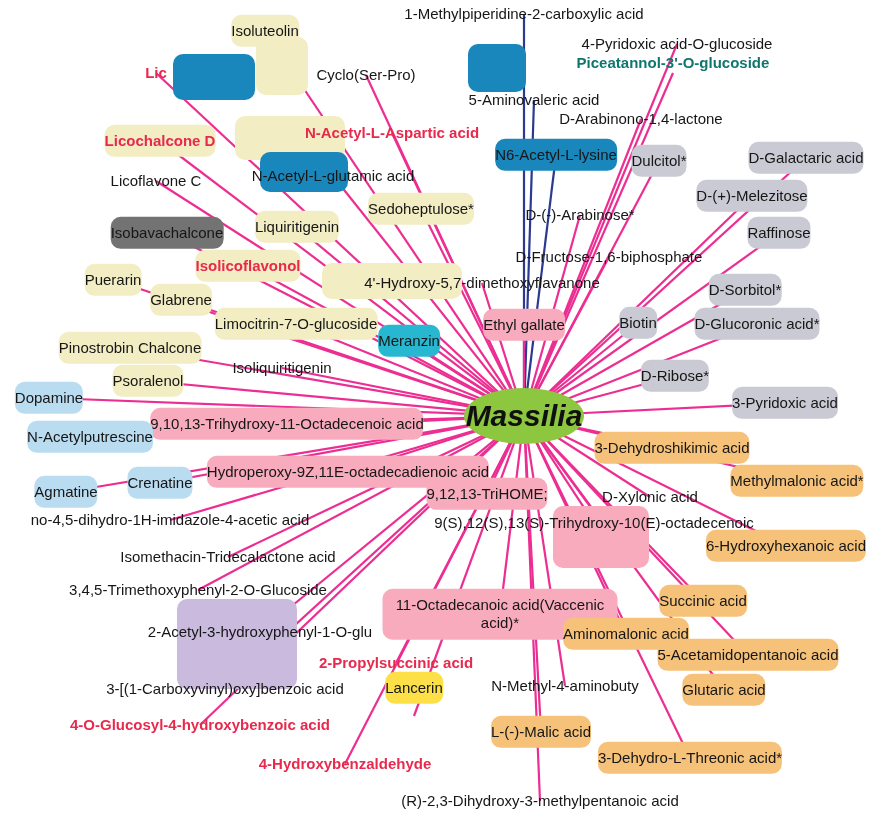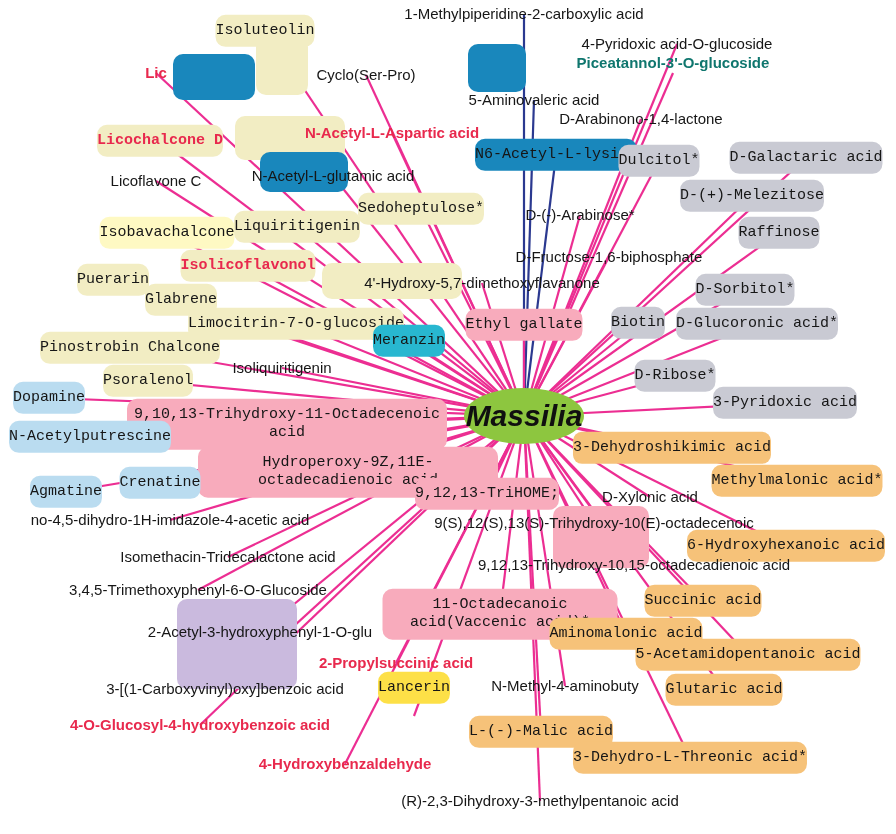--- a/index.html
+++ b/index.html
@@ -10,21 +10,21 @@
     overflow:hidden;
     font-family:"Liberation Sans", sans-serif;
   }
   #edges{position:absolute;left:0;top:0;z-index:0;}
   .dbox{position:absolute;border-radius:10px;z-index:1;}
   .node{
     position:absolute;transform:translate(-50%,-50%);
     font-size:15px;color:#161616;line-height:1.22;
     white-space:nowrap;text-align:center;z-index:2;
   }
-  .node.boxed{padding:7px 0;border-radius:10px;font-family:Liberation Mono, monospace;}
+  .node.boxed{padding:7px 0;border-radius:10px;}
   .node.red{font-weight:bold;}
   #center-node{
     position:absolute;transform:translate(-50%,-50%);
     width:120px;height:56px;border-radius:50%;
     display:flex;align-items:center;justify-content:center;
     font-size:30px;font-weight:bold;font-style:italic;color:#101010;
     z-index:3;
   }
 </style>
 </head>
@@ -122,54 +122,53 @@
     <div class="node red" style="left: 392px; top: 133px; color: rgb(232, 41, 77);">N-Acetyl-L-Aspartic acid</div>
     <div class="node boxed" style="left: 556px; top: 155px; background: rgb(25, 135, 188);">N6-Acetyl-L-lysine</div>
     <div class="node boxed" style="left: 659px; top: 161px; background: rgb(201, 202, 211);">Dulcitol*</div>
     <div class="node boxed" style="left: 806px; top: 158px; background: rgb(201, 202, 211);">D-Galactaric acid</div>
     <div class="node" style="left: 156px; top: 181px;">Licoflavone C</div>
     <div class="node" style="left: 333px; top: 176px;">N-Acetyl-L-glutamic acid</div>
     <div class="node boxed" style="left: 421px; top: 209px; background: rgb(242, 237, 195);">Sedoheptulose*</div>
     <div class="node" style="left: 580px; top: 215px;">D-(-)-Arabinose*</div>
     <div class="node boxed" style="left: 752px; top: 196px; background: rgb(201, 202, 211);">D-(+)-Melezitose</div>
     <div class="node boxed" style="left: 779px; top: 233px; background: rgb(201, 202, 211);">Raffinose</div>
-    <div class="node boxed" style="left: 167px; top: 233px; background: #fef9c3; text-align: center;">Isobavachalcone</div>
+    <div class="node boxed" style="left: 167px; top: 233px; background: #737373; text-align: center;">Isobavachalcone</div>
     <div class="node boxed" style="left: 297px; top: 227px; background: rgb(242, 237, 195);">Liquiritigenin</div>
     <div class="node" style="left: 609px; top: 257px;">D-Fructose-1,6-biphosphate</div>
     <div class="node boxed" style="left: 113px; top: 280px; background: rgb(242, 237, 195);">Puerarin</div>
     <div class="node boxed red" style="left: 248px; top: 266px; background: rgb(242, 237, 195); color: rgb(232, 41, 77);">Isolicoflavonol</div>
     <div class="node" style="left: 482px; top: 283px;">4'-Hydroxy-5,7-dimethoxyflavanone</div>
     <div class="node boxed" style="left: 745px; top: 290px; background: rgb(201, 202, 211);">D-Sorbitol*</div>
     <div class="node boxed" style="left: 181px; top: 300px; background: rgb(242, 237, 195);">Glabrene</div>
     <div class="node boxed" style="left: 638px; top: 323px; background: rgb(201, 202, 211);">Biotin</div>
     <div class="node boxed" style="left: 757px; top: 324px; background: rgb(201, 202, 211);">D-Glucoronic acid*</div>
     <div class="node boxed" style="left: 296px; top: 324px; background: rgb(242, 237, 195);">Limocitrin-7-O-glucoside</div>
     <div class="node boxed" style="left: 524px; top: 325px; background: rgb(248, 171, 188);">Ethyl gallate</div>
     <div class="node boxed" style="left: 409px; top: 341px; background: rgb(40, 183, 208);">Meranzin</div>
     <div class="node boxed" style="left: 130px; top: 348px; background: rgb(242, 237, 195);">Pinostrobin Chalcone</div>
     <div class="node boxed" style="left: 675px; top: 376px; background: rgb(201, 202, 211);">D-Ribose*</div>
     <div class="node" style="left: 282px; top: 368px;">Isoliquiritigenin</div>
     <div class="node boxed" style="left: 148px; top: 381px; background: rgb(242, 237, 195);">Psoralenol</div>
     <div class="node boxed" style="left: 49px; top: 398px; background: rgb(186, 220, 240);">Dopamine</div>
     <div class="node boxed" style="left: 785px; top: 403px; background: rgb(201, 202, 211);">3-Pyridoxic acid</div>
     <div class="node boxed" style="left: 287px; top: 424px; background: rgb(248, 171, 188); max-width: 320px; white-space: normal;">9,10,13-Trihydroxy-11-Octadecenoic acid</div>
     <div class="node boxed" style="left: 90px; top: 437px; background: rgb(186, 220, 240);">N-Acetylputrescine</div>
-    <div class="node boxed" style="left: 672px; top: 448px; background: rgb(246, 194, 121); border-radius: 9px;">3-Dehydroshikimic acid</div>
+    <div class="node boxed" style="left: 672px; top: 448px; background: rgb(246, 194, 121);">3-Dehydroshikimic acid</div>
     <div class="node boxed" style="left: 348px; top: 472px; background: rgb(248, 171, 188); max-width: 300px; white-space: normal;">Hydroperoxy-9Z,11E-octadecadienoic acid</div>
     <div class="node boxed" style="left: 797px; top: 481px; background: rgb(246, 194, 121);">Methylmalonic acid*</div>
     <div class="node boxed" style="left: 66px; top: 492px; background: rgb(186, 220, 240); text-align: right;">Agmatine</div>
     <div class="node boxed" style="left: 160px; top: 483px; background: rgb(186, 220, 240);">Crenatine</div>
     <div class="node boxed" style="left: 487px; top: 494px; background: rgb(248, 171, 188);">9,12,13-TriHOME;</div>
     <div class="node" style="left: 650px; top: 497px;">D-Xylonic acid</div>
     <div class="node" style="left: 170px; top: 520px;">no-4,5-dihydro-1H-imidazole-4-acetic acid</div>
     <div class="node" style="left: 594px; top: 523px;">9(S),12(S),13(S)-Trihydroxy-10(E)-octadecenoic</div>
     <div class="node boxed" style="left: 786px; top: 546px; background: rgb(246, 194, 121);">6-Hydroxyhexanoic acid</div>
     <div class="node" style="left: 228px; top: 557px;">Isomethacin-Tridecalactone acid</div>
-    <div class="node" style="left: 634px; top: 565px;">9,12,13-Trihydroxy-10,15-octadecadienoic acid</div>
-    <div class="node" style="left: 198px; top: 590px;">3,4,5-Trimethoxyphenyl-6-O-Glucoside</div>
+    <div class="node" style="left: 198px; top: 590px;">3,4,5-Trimethoxyphenyl-2-O-Glucoside</div>
     <div class="node boxed" style="left: 703px; top: 601px; background: rgb(246, 194, 121);">Succinic acid</div>
     <div class="node boxed" style="left: 500px; top: 614px; background: rgb(248, 171, 188); max-width: 235px; white-space: normal;">11-Octadecanoic acid(Vaccenic acid)*</div>
     <div class="node" style="left: 260px; top: 632px;">2-Acetyl-3-hydroxyphenyl-1-O-glu</div>
     <div class="node boxed" style="left: 626px; top: 634px; background: rgb(246, 194, 121);">Aminomalonic acid</div>
     <div class="node boxed" style="left: 748px; top: 655px; background: rgb(246, 194, 121);">5-Acetamidopentanoic acid</div>
     <div class="node red" style="left: 396px; top: 663px; color: rgb(232, 41, 77);">2-Propylsuccinic acid</div>
     <div class="node" style="left: 225px; top: 689px;">3-[(1-Carboxyvinyl)oxy]benzoic acid</div>
     <div class="node" style="left: 565px; top: 686px;">N-Methyl-4-aminobuty</div>
     <div class="node boxed" style="left: 724px; top: 690px; background: rgb(246, 194, 121);">Glutaric acid</div>
     <div class="node boxed" style="left: 414px; top: 688px; background: #fde047;">Lancerin</div>

